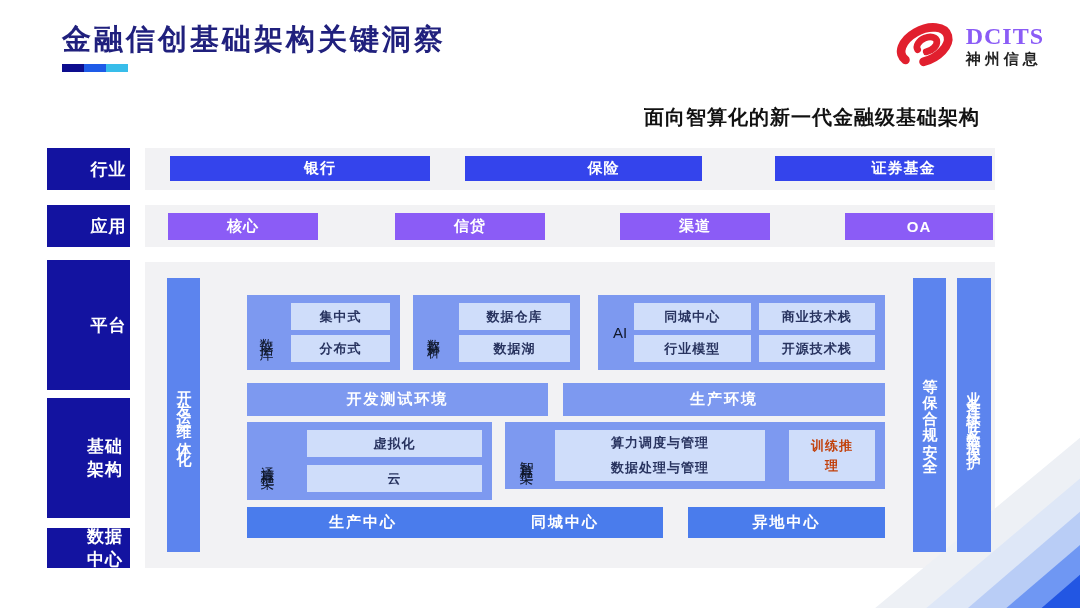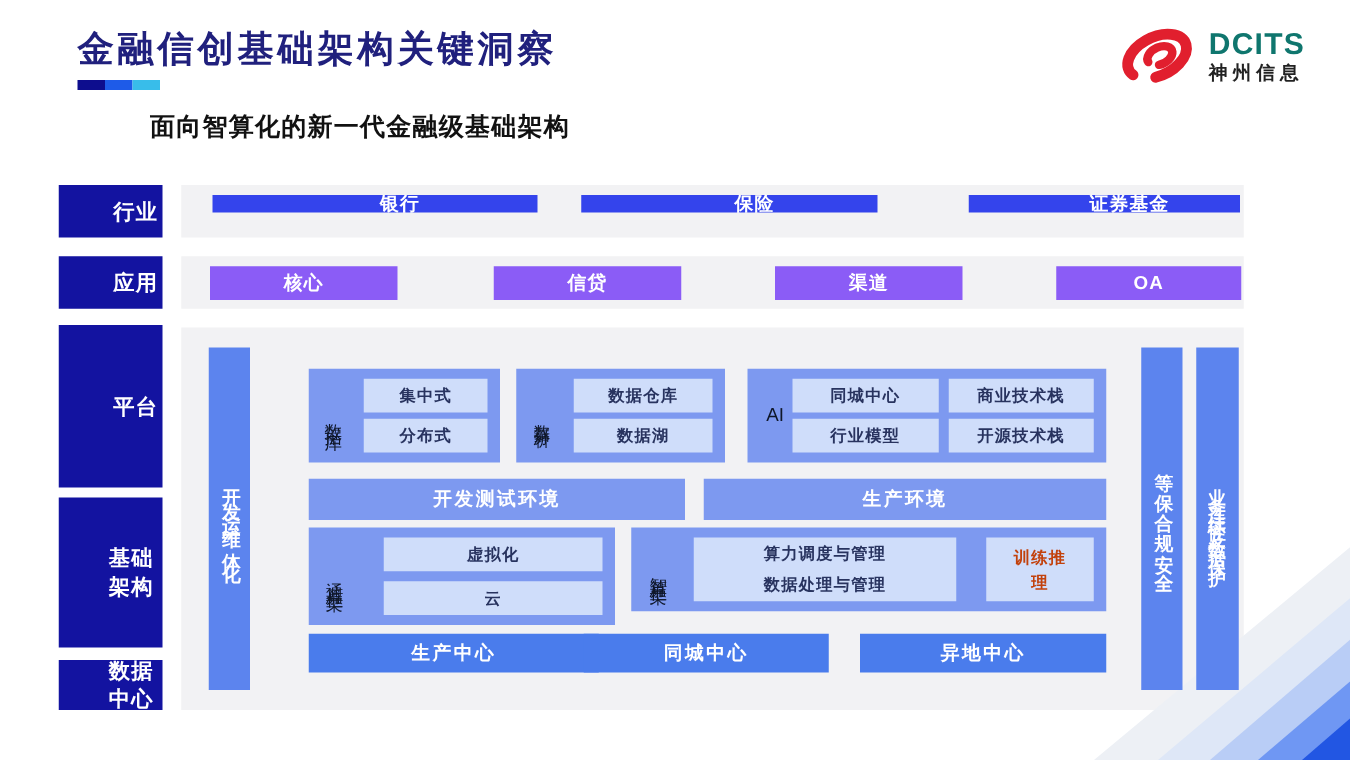--- a/index.html
+++ b/index.html
@@ -10,44 +10,44 @@
   
   .title { position:absolute; left:62px; top:20px; font-size:29px; font-weight:bold;
            color:#20207d; letter-spacing:3px; white-space:nowrap; }
   .underline { position:absolute; left:62px; top:64px; display:flex; }
   .underline span { display:block; width:22px; height:8px; }
   .u1 { background:#0d0d8e; } .u2 { background:#1e5be8; } .u3 { background:#38bdea; }
 
   .logo { position:absolute; right:36px; top:18px; display:flex; align-items:center; }
   .logo-icon { width:62px; height:54px; margin-right:10px; }
   .logo-text { display:flex; flex-direction:column; line-height:1.1; }
-  .logo-brand { font-size:24px; font-weight:800; color:#0f766e; letter-spacing:1px; }
+  .logo-brand { font-size:24px; font-weight:800; color:#8b5cf6; letter-spacing:1px;font-family:Liberation Serif, serif; }
   .logo-company { font-size:15px; font-weight:bold; color:#222; letter-spacing:4px; margin-top:2px; }
 
-  .subtitle { position:absolute; left:120px; top:88px; width:860px; text-align:left;
+  .subtitle { position:absolute; left:120px; top:104px; width:860px; text-align:right;
               font-size:20px; font-weight:bold; color:#111; letter-spacing:1px; }
 
   
   .row-label { position:absolute; left:47px; width:83px; background:#1313a0; color:#fff;
                font-size:17px; font-weight:bold; display:flex; align-items:center;
                justify-content:center; letter-spacing:1px;padding-left:40px; }
   .lbl-industry { top:148px; height:42px; }
   .lbl-application { top:205px; height:42px; }
   .lbl-platform { top:260px; height:130px; }
   .lbl-infrastructure { top:398px; height:120px; }
   .lbl-datacenter { top:528px; height:40px; }
 
   
   .strip { position:absolute; left:145px; width:850px; background:#f2f2f4; }
   .strip-industry { top:148px; height:42px; }
   .strip-application { top:205px; height:42px; }
 
   .btn { position:absolute; display:flex; align-items:center; justify-content:center;
          color:#fff; font-weight:bold; font-size:15px; letter-spacing:1px; }
-  .btn-industry { top:8px; height:14px; background:#3444ec;padding-left:40px; }
+  .btn-industry { top:8px; height:25px; background:#3444ec;padding-left:40px; }
   .bi-0 { left:25px;  width:260px; }
   .bi-1 { left:320px; width:237px; }
   .bi-2 { left:630px; width:217px; }
   .btn-app { top:8px; height:27px; background:#8b5cf6; }
   .ba-0 { left:23px;  width:150px; }
   .ba-1 { left:250px; width:150px; }
   .ba-2 { left:475px; width:150px; }
   .ba-3 { left:700px; width:148px; }
 
   

